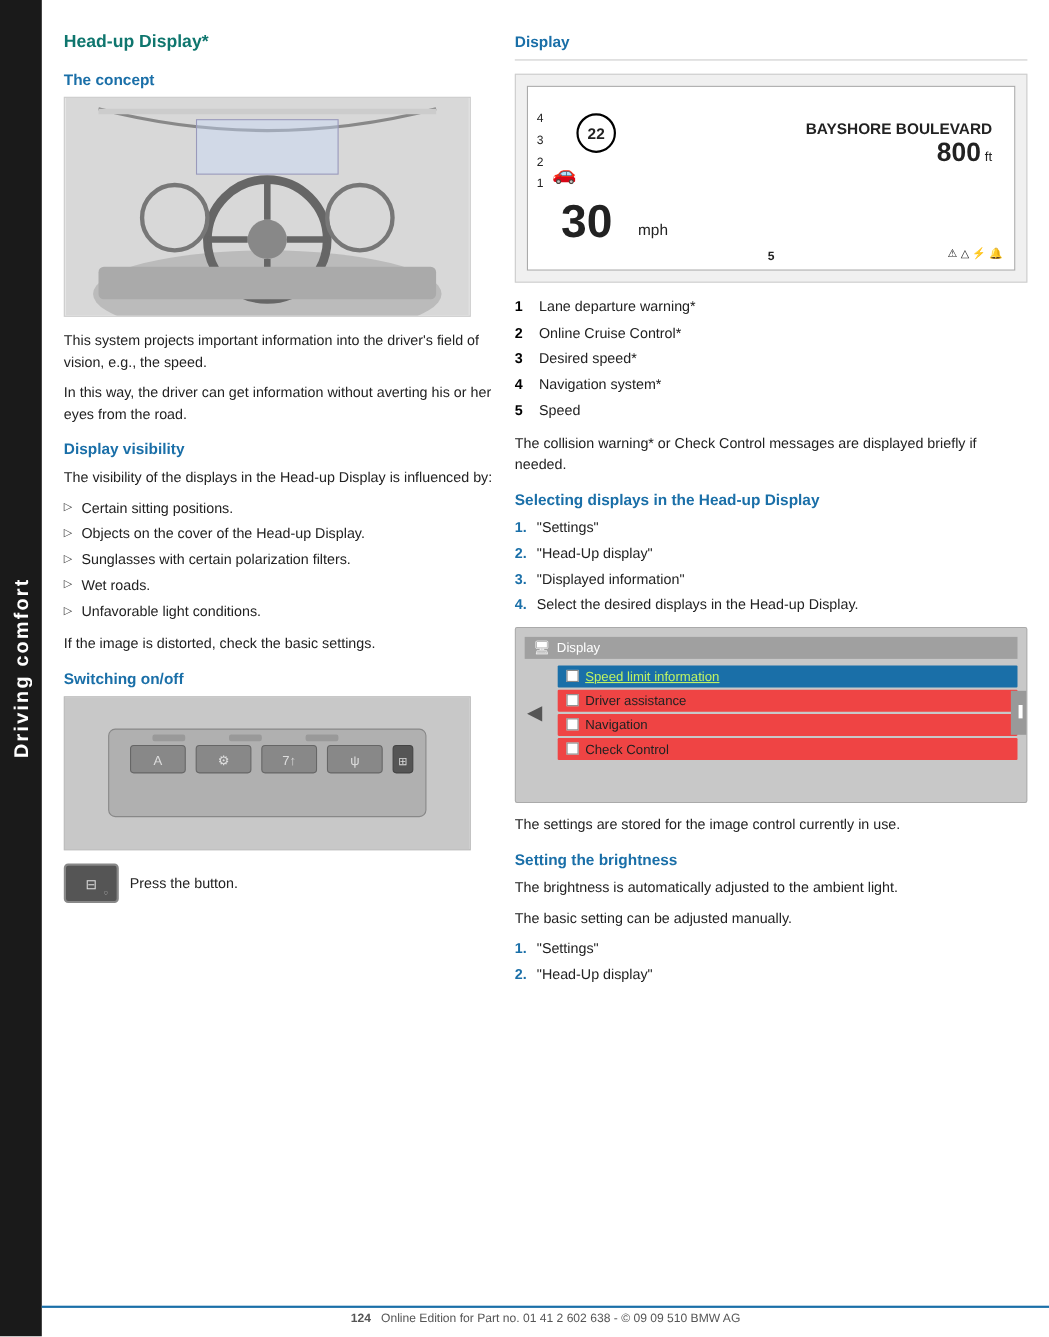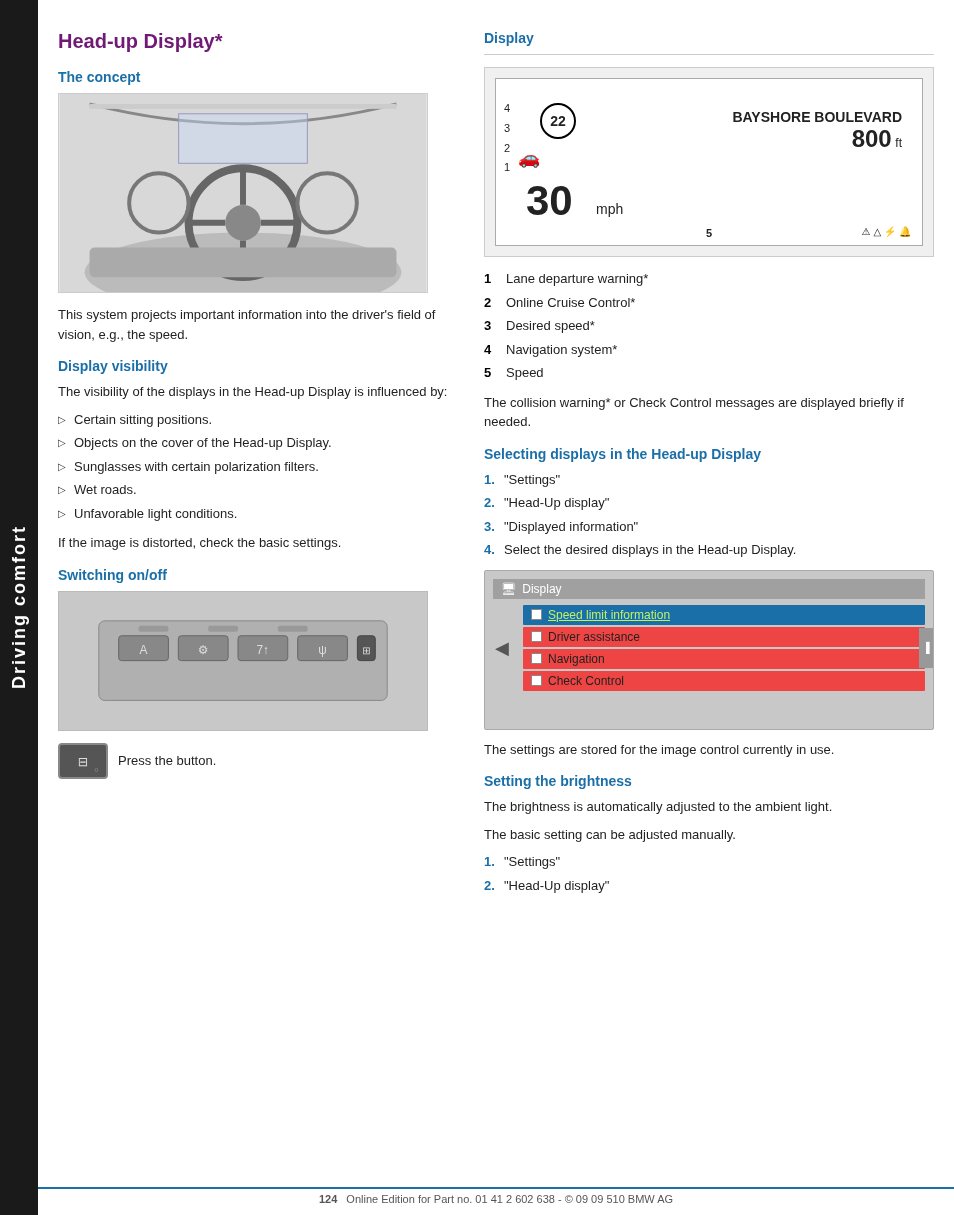--- a/index.html
+++ b/index.html
@@ -49,27 +49,26 @@
 
     
     .left-col {
       width: 390px;
       flex-shrink: 0;
     }
 
     
     .right-col {
       flex: 1;
-      margin-left: 16px;
     }
 
     .page-title {
-      font-size: 20px;
-      font-weight: bold;
-      color: #701a75;
+      font-size: 16px;
+      font-weight: bold;
+      color: #0f766e;
       margin-bottom: 16px;
     }
 
     .section-heading {
       font-size: 14px;
       font-weight: bold;
       color: #1a6fa8;
       margin-bottom: 8px;
       margin-top: 14px;
     }
@@ -400,20 +399,21 @@
           <circle cx="270" cy="110" r="30" fill="none" stroke="#777" stroke-width="4"></circle>
 
           <path d="M 30 10 Q 185 50 340 10" stroke="#888" stroke-width="3" fill="none"></path>
           <rect x="30" y="10" width="310" height="5" fill="#ccc"></rect>
 
           <rect x="120" y="20" width="130" height="50" fill="rgba(200,220,255,0.4)" stroke="#99b" stroke-width="1"></rect>
         </svg>
       </div>
 
       <p>This system projects important information into the driver's field of vision, e.g., the speed.</p>
+      <p>In this way, the driver can get information without averting his or her eyes from the road.</p>
 
       <div class="section-heading">Display visibility</div>
       <p>The visibility of the displays in the Head-up Display is influenced by:</p>
 
       <ul class="bullet-list">
         <li><span>Certain sitting positions.</span></li>
         <li><span>Objects on the cover of the Head-up Display.</span></li>
         <li><span>Sunglasses with certain polarization filters.</span></li>
         <li><span>Wet roads.</span></li>
         <li><span>Unfavorable light conditions.</span></li>

